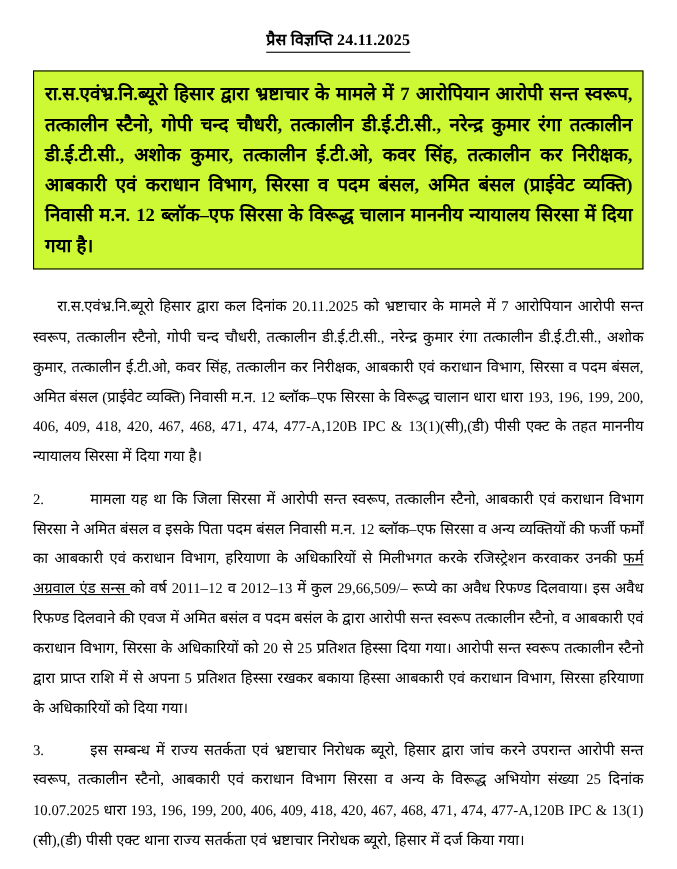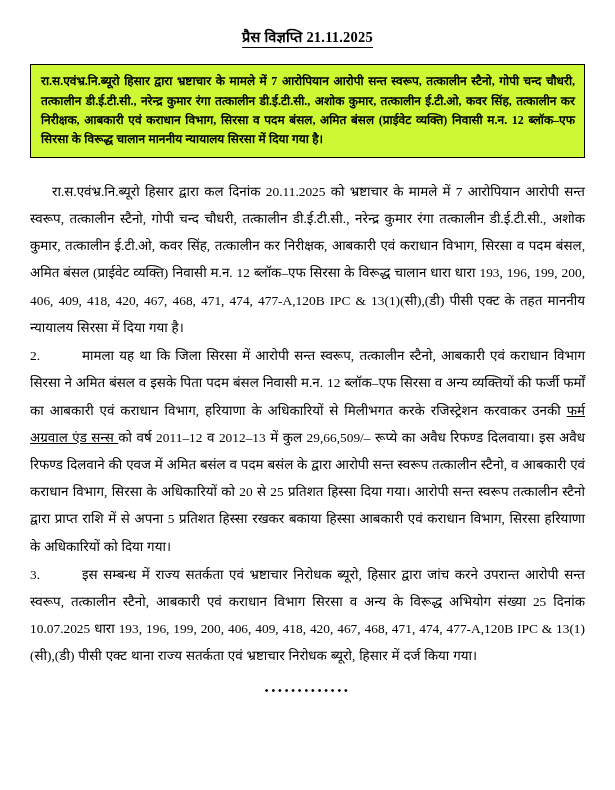--- a/index.html
+++ b/index.html
@@ -43,21 +43,21 @@
 
   
   .highlight-box {
     border: 1.6px solid #000000;
     background: #ccf933;
     box-sizing: border-box;
     padding: 7px 9px 7px 10px;
     margin-top: 6px;
   }
   .highlight-text {
-    font-size: 12px;
+    font-size: 17px;
     font-weight: bold;
     line-height: 1.62;
     text-align: justify;
     text-align-last: left;
     word-spacing: 0.4px;
     margin: 0;
   }
 
   
   .body-area {
@@ -66,21 +66,21 @@
   .para {
     font-size: 13.4px;
     line-height: 2.03;
     text-align: justify;
     text-align-last: left;
     margin: 0 0 0 0;
     word-spacing: 0.5px;
     font-family: Liberation Serif, serif;
   }
   .para + .para {
-    margin-top: 1px;
+    margin-top: 11px;
   }
   .para-first {
     text-indent: 22px;
   }
   .para-num {
     display: inline-block;
     width: 18px;
   }
   .para-gap {
     display: inline-block;
@@ -99,21 +99,21 @@
     color: #000;
     font-family: "Liberation Serif", "DejaVu Serif", serif;
   }
 </style>
 </head>
 <body style="background: rgb(255, 255, 255);">
 
 <div class="page">
 
   <div class="title-wrap">
-    <span class="doc-title">प्रैस विज्ञप्ति 21.11.2025</span>
+    <span class="doc-title">प्रैस विज्ञप्ति 24.11.2025</span>
   </div>
 
   <div class="highlight-box" style="background: rgb(204, 249, 51); border-color: rgb(0, 0, 0);">
     <p class="highlight-text">रा.स.एवंभ्र.नि.ब्यूरो हिसार द्वारा भ्रष्टाचार के मामले में 7 आरोपियान आरोपी सन्त स्वरूप, तत्कालीन स्टैनो, गोपी चन्द चौधरी, तत्कालीन डी.ई.टी.सी., नरेन्द्र कुमार रंगा तत्कालीन डी.ई.टी.सी., अशोक कुमार, तत्कालीन ई.टी.ओ, कवर सिंह, तत्कालीन कर निरीक्षक, आबकारी एवं कराधान विभाग, सिरसा व पदम बंसल, अमित बंसल (प्राईवेट व्यक्ति) निवासी म.न. 12 ब्लॉक–एफ सिरसा के विरूद्ध चालान माननीय न्यायालय सिरसा में दिया गया है।</p>
   </div>
 
   <div class="body-area">
 
     <p class="para para-first">रा.स.एवंभ्र.नि.ब्यूरो हिसार द्वारा कल दिनांक 20.11.2025 को भ्रष्टाचार के मामले में 7 आरोपियान आरोपी सन्त स्वरूप, तत्कालीन स्टैनो, गोपी चन्द चौधरी, तत्कालीन डी.ई.टी.सी., नरेन्द्र कुमार रंगा तत्कालीन डी.ई.टी.सी., अशोक कुमार, तत्कालीन ई.टी.ओ, कवर सिंह, तत्कालीन कर निरीक्षक, आबकारी एवं कराधान विभाग, सिरसा व पदम बंसल, अमित बंसल (प्राईवेट व्यक्ति) निवासी म.न. 12 ब्लॉक–एफ सिरसा के विरूद्ध चालान धारा धारा 193, 196, 199, 200, 406, 409, 418, 420, 467, 468, 471, 474, 477-A,120B IPC &amp; 13(1)(सी),(डी) पीसी एक्ट के तहत माननीय न्यायालय सिरसा में दिया गया है।</p>
 

